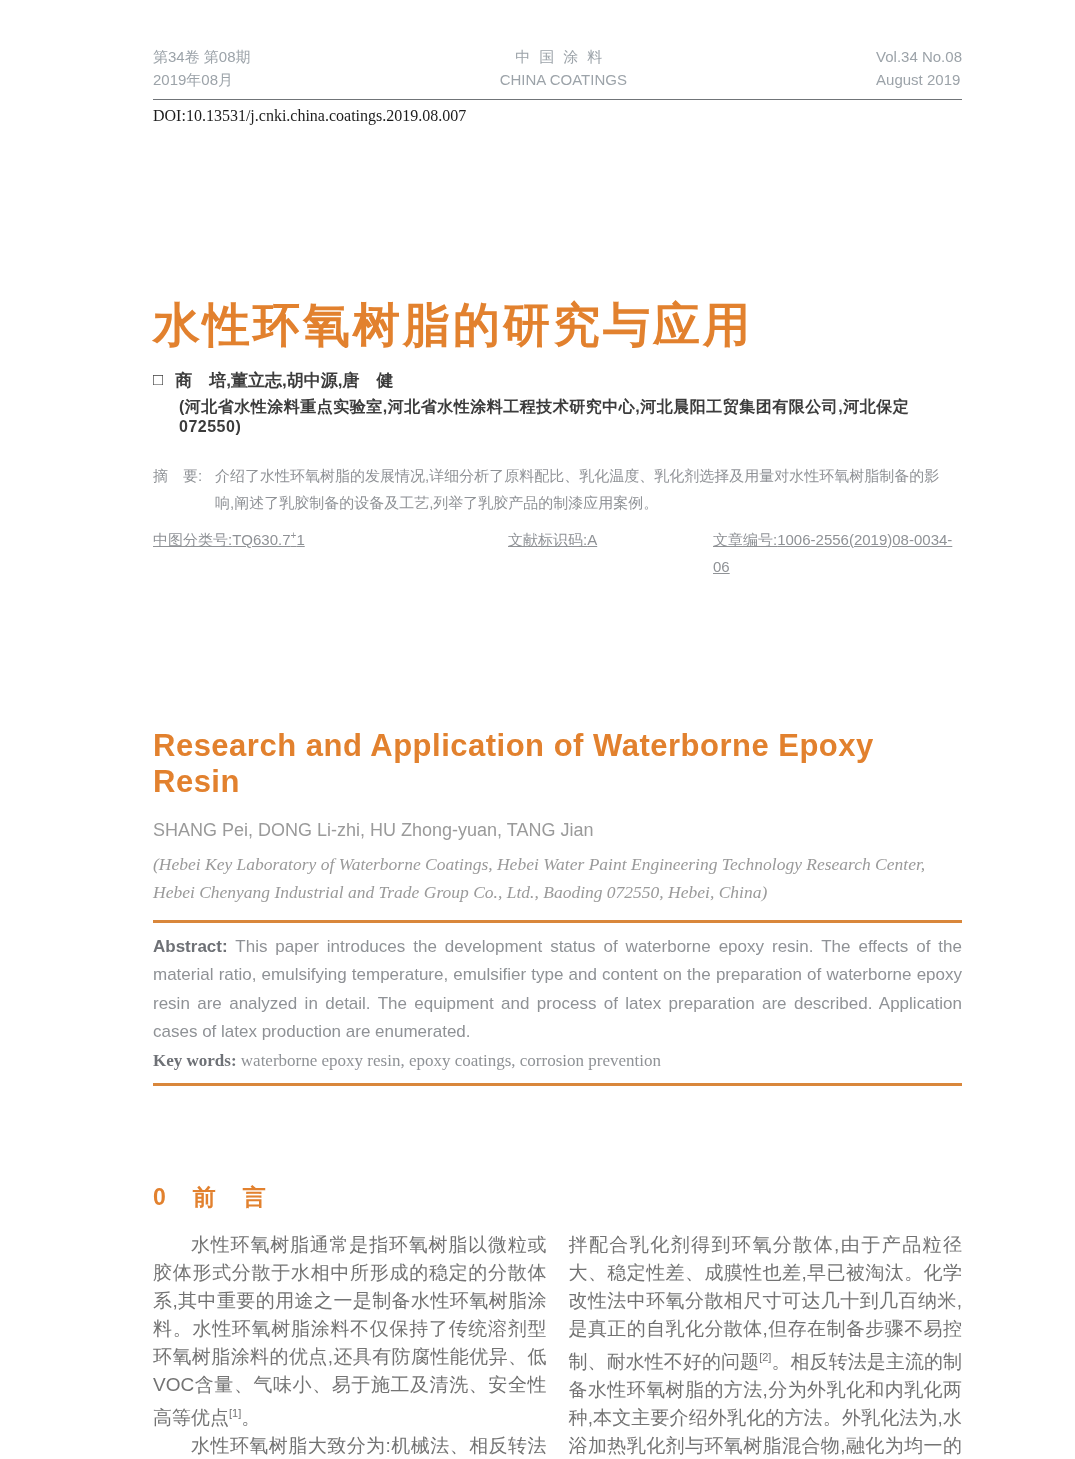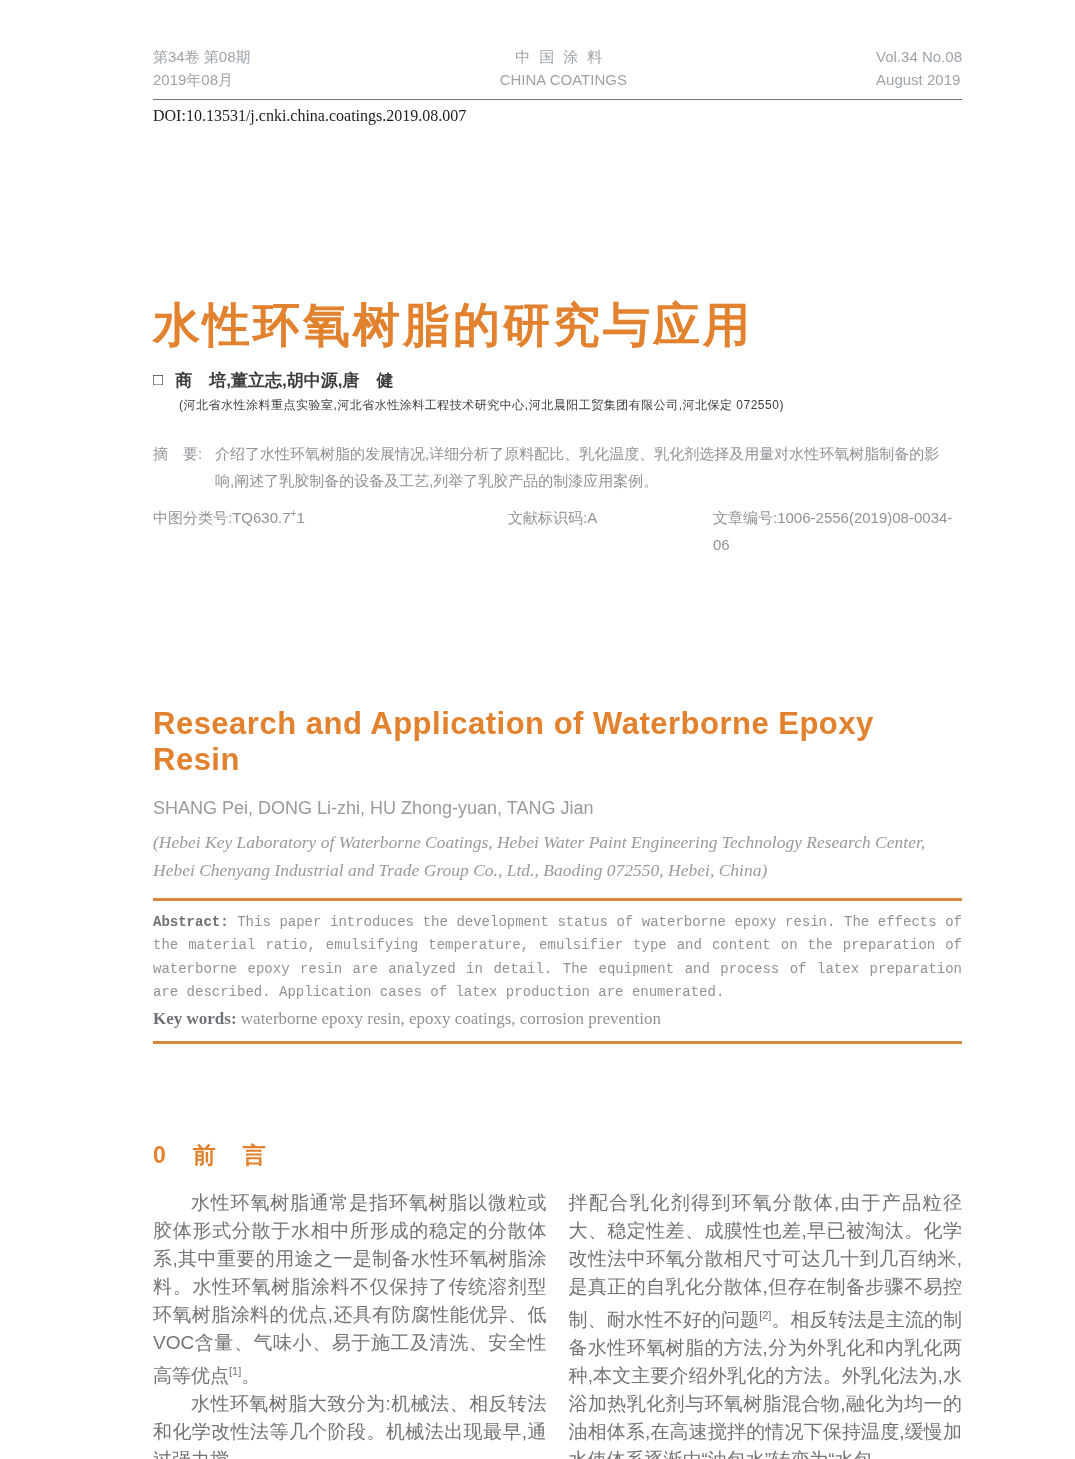--- a/index.html
+++ b/index.html
@@ -39,49 +39,49 @@
     margin-top:172px;
     font-size:47px;font-weight:bold;color:var(--accent);
     letter-spacing:3px;line-height:1.2;
   }
   .cn-authors{
     margin-top:16px;font-size:17px;color:#3c3c3c;font-weight:600;
     display:flex;align-items:center;gap:12px;
   }
   .cn-affil{
     margin-top:5px;margin-left:26px;
-    font-size:12px;color:#3c3c3c;font-weight:400;letter-spacing:0.5px;
+    font-size:16px;color:#3c3c3c;font-weight:700;letter-spacing:0.5px;
   }
 
   
   .cn-abs{margin-top:26px;color:var(--gray-text);font-size:15px;line-height:1.8;}
   .cn-abs-row{display:flex;}
   .cn-abs-row .lbl{flex:0 0 62px;white-space:nowrap;}
   .cn-abs-row .txt{flex:1;padding-right:4px;}
   .cn-kw{margin-top:2px;}
-  .cn-class{display:flex;margin-top:10px;}
+  .cn-class{display:flex;margin-top:10px;text-decoration:underline;}
   .cn-class .c1{flex:0 0 355px;}
   .cn-class .c2{flex:0 0 205px;}
   sup{font-size:10px;}
 
   
   .en-block{margin-top:148px;}
   .en-title{
     font-size:31px;font-weight:bold;color:var(--accent);
     letter-spacing:0.5px;
   }
   .en-authors{margin-top:20px;color:#9a9a9a;font-size:18px;}
   .en-affil{
     margin-top:9px;color:#9a9a9a;font-size:17.5px;line-height:1.62;
     font-family:"Liberation Serif",serif;font-style:italic;
   }
   .rule-orange{border:none;border-top:3px solid var(--rule-orange);margin:13px 0 0 0;}
   .en-abs{
-    margin-top:10px;font-family:Liberation Mono, monospace;
-    color:var(--gray-text);font-size:14px;line-height:1.68;text-align:justify;
+    margin-top:10px;font-family:Liberation Sans, sans-serif;
+    color:var(--gray-text);font-size:17px;line-height:1.68;text-align:justify;
   }
   .en-abs b{color:#6E7176;}
   .en-kw{margin-top:4px;font-family:"Liberation Serif",serif;color:var(--gray-text);font-size:17px;}
   .en-kw b{color:#6E7176;}
   .rule-orange.second{margin-top:12px;}
 
   
   .section{margin-top:96px;}
   .sec-head{color:var(--accent);font-size:23px;font-weight:bold;letter-spacing:2px;}
   .columns{

